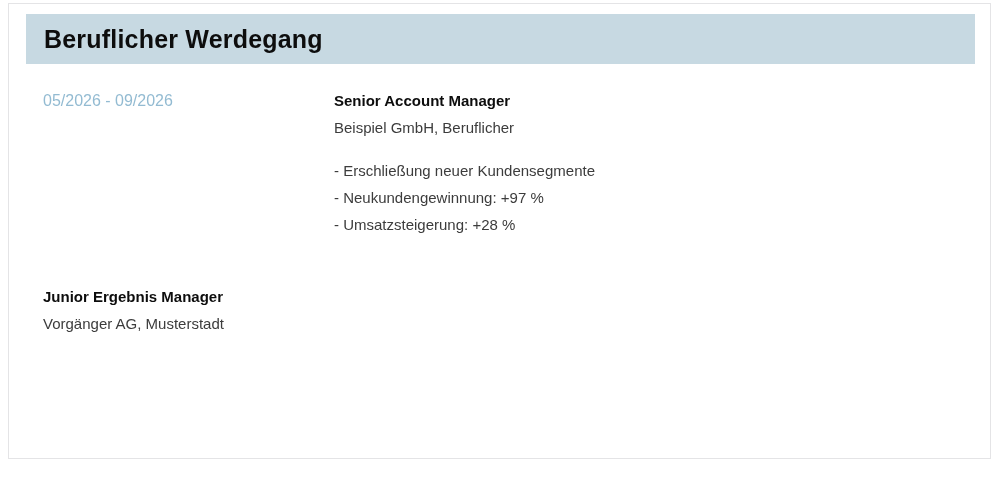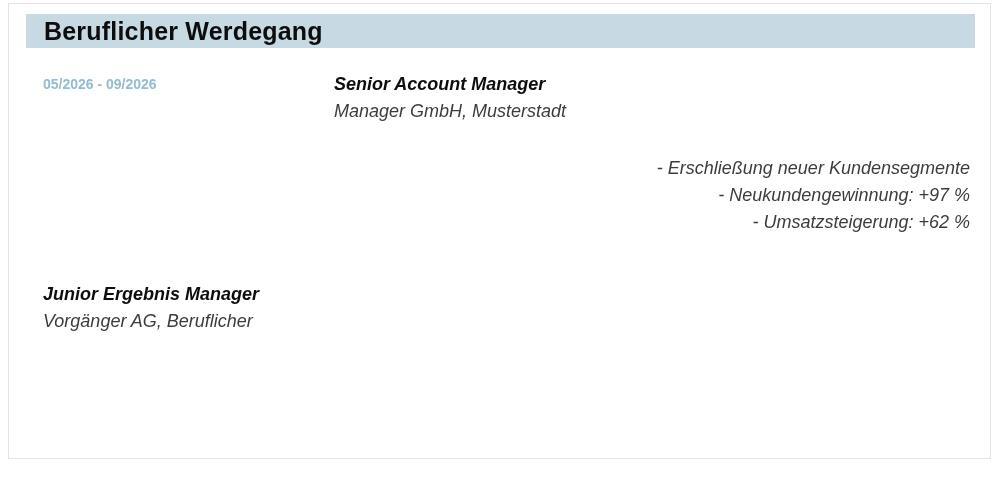--- a/index.html
+++ b/index.html
@@ -14,21 +14,21 @@
     position: absolute;
     left: 8px;
     top: 3px;
     width: 983px;
     height: 456px;
     background: #ffffff;
     border: 1px solid #e4e4e6;
   }
   .header-bar {
     margin: 10px 15px 0 17px;
-    height: 34px;
+    height: 50px;
     background: #c7d9e2;
     display: flex;
     align-items: center;
     padding-left: 18px;
   }
   .section-title {
     font-size: 25px;
     font-weight: bold;
     color: #0d0d0d;
     letter-spacing: 0.2px;
@@ -39,70 +39,68 @@
   .entry {
     display: flex;
     align-items: flex-start;
   }
   .entry + .entry {
     margin-top: 21px;
   }
   .entry-dates {
     width: 291px;
     flex: 0 0 291px;
-    font-size: 14px;
-    font-weight: bold;
+    font-size: 16px;
+    font-weight: normal;
     color: #93bbd2;
     line-height: 27px;
   }
   .entry-body {
     flex: 1;
-    font-size: 18px;
+    font-size: 15px;
     color: #3c3c3c;
     line-height: 27px;
-    font-style: italic;
   }
   .entry.offset-body .entry-body {
     padding-top: 24px;
   }
   .job-title {
     font-weight: bold;
     color: #0d0d0d;
   }
   .bullets {
     list-style: none;
-    margin-top: 30px;
-    text-align: right;
+    margin-top: 16px;
   }
 </style>
 </head>
 <body>
 
 <div class="card">
 
   <div class="header-bar">
     <div class="section-title">Beruflicher Werdegang</div>
   </div>
 
   <div class="entries">
 
     <div class="entry">
       <div class="entry-dates">05/2026 - 09/2026</div>
       <div class="entry-body">
         <div class="job-title">Senior Account Manager</div>
-        <div class="company">Manager GmbH, Musterstadt</div>
+        <div class="company">Beispiel GmbH, Beruflicher</div>
         <ul class="bullets">
           <li>- Erschließung neuer Kundensegmente</li>
           <li>- Neukundengewinnung: +97 %</li>
-          <li>- Umsatzsteigerung: +62 %</li>
+          <li>- Umsatzsteigerung: +28 %</li>
         </ul>
       </div>
     </div>
 
     <div class="entry offset-body">
       <div class="entry-body">
         <div class="job-title">Junior Ergebnis Manager</div>
-        <div class="company">Vorgänger AG, Beruflicher</div>
+        <div class="company">Vorgänger AG, Musterstadt</div>
       </div>
     </div>
 
   </div>
 </div>
 
 </body></html>

